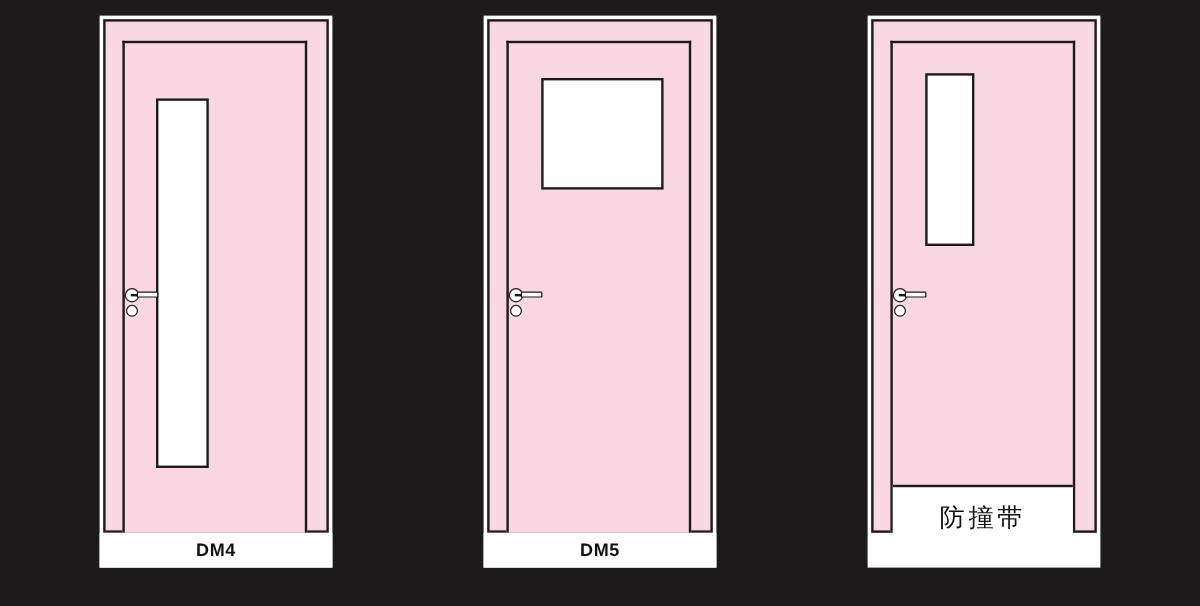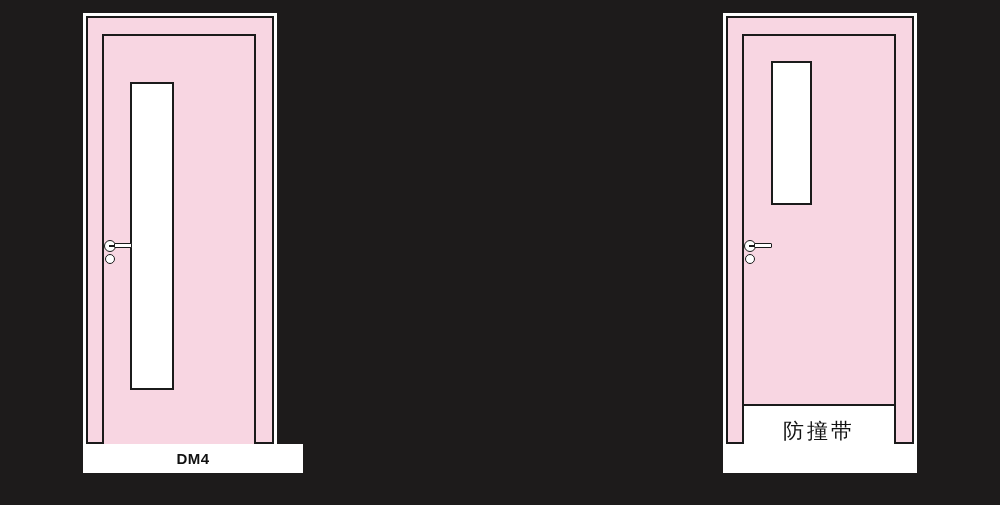--- a/index.html
+++ b/index.html
@@ -100,21 +100,21 @@
   .bumper-strip-label {
     font-family: "DejaVu Serif", "Liberation Serif", serif;
     font-size: 21px;
     letter-spacing: 3px;
     color: #111111;
     white-space: nowrap;
   }
   .door-label-band {
     position: absolute;
     left: 0; top: 431px;
-    width: 220px; height: 29px;
+    width: 194px; height: 29px;
     background: #ffffff;
     display: flex;
     align-items: center;
     justify-content: center;
   }
   .door-label {
     font-family: "Liberation Sans", sans-serif;
     font-size: 15px;
     font-weight: bold;
     color: #111111;
@@ -130,20 +130,32 @@
       <div class="door-leaf" style="background: rgb(248, 214, 226); border-color: rgb(27, 27, 27);"></div>
       <div class="door-window" style="left: 47px; top: 69px; width: 44px; height: 308px; border-color: rgb(27, 27, 27);"></div>
       <div class="handle-circle"></div>
       <div class="handle-spindle"></div>
       <div class="handle-lever"></div>
       <div class="handle-keyhole"></div>
       <div class="door-label-band">
         <span class="door-label">DM4</span>
       </div>
     </div>
+    <div class="door-card" style="left: 403px; background: rgb(255, 255, 255);">
+      <div class="door-frame" style="background: rgb(248, 214, 226); border-color: rgb(27, 27, 27);"></div>
+      <div class="door-leaf" style="background: rgb(248, 214, 226); border-color: rgb(27, 27, 27);"></div>
+      <div class="door-window" style="left: 48px; top: 52px; width: 102px; height: 93px; border-color: rgb(27, 27, 27);"></div>
+      <div class="handle-circle"></div>
+      <div class="handle-spindle"></div>
+      <div class="handle-lever"></div>
+      <div class="handle-keyhole"></div>
+      <div class="door-label-band">
+        <span class="door-label">DM5</span>
+      </div>
+    </div>
     <div class="door-card" style="left: 723px; background: rgb(255, 255, 255);">
       <div class="door-frame" style="background: rgb(248, 214, 226); border-color: rgb(27, 27, 27);"></div>
       <div class="door-leaf" style="background: rgb(248, 214, 226); border-color: rgb(27, 27, 27);"></div>
       <div class="door-window" style="left: 48px; top: 48px; width: 41px; height: 144px; border-color: rgb(27, 27, 27);"></div>
       <div class="handle-circle"></div>
       <div class="handle-spindle"></div>
       <div class="handle-lever"></div>
       <div class="handle-keyhole"></div>
       <div class="bumper-strip">
         <span class="bumper-strip-label">防撞带</span>

